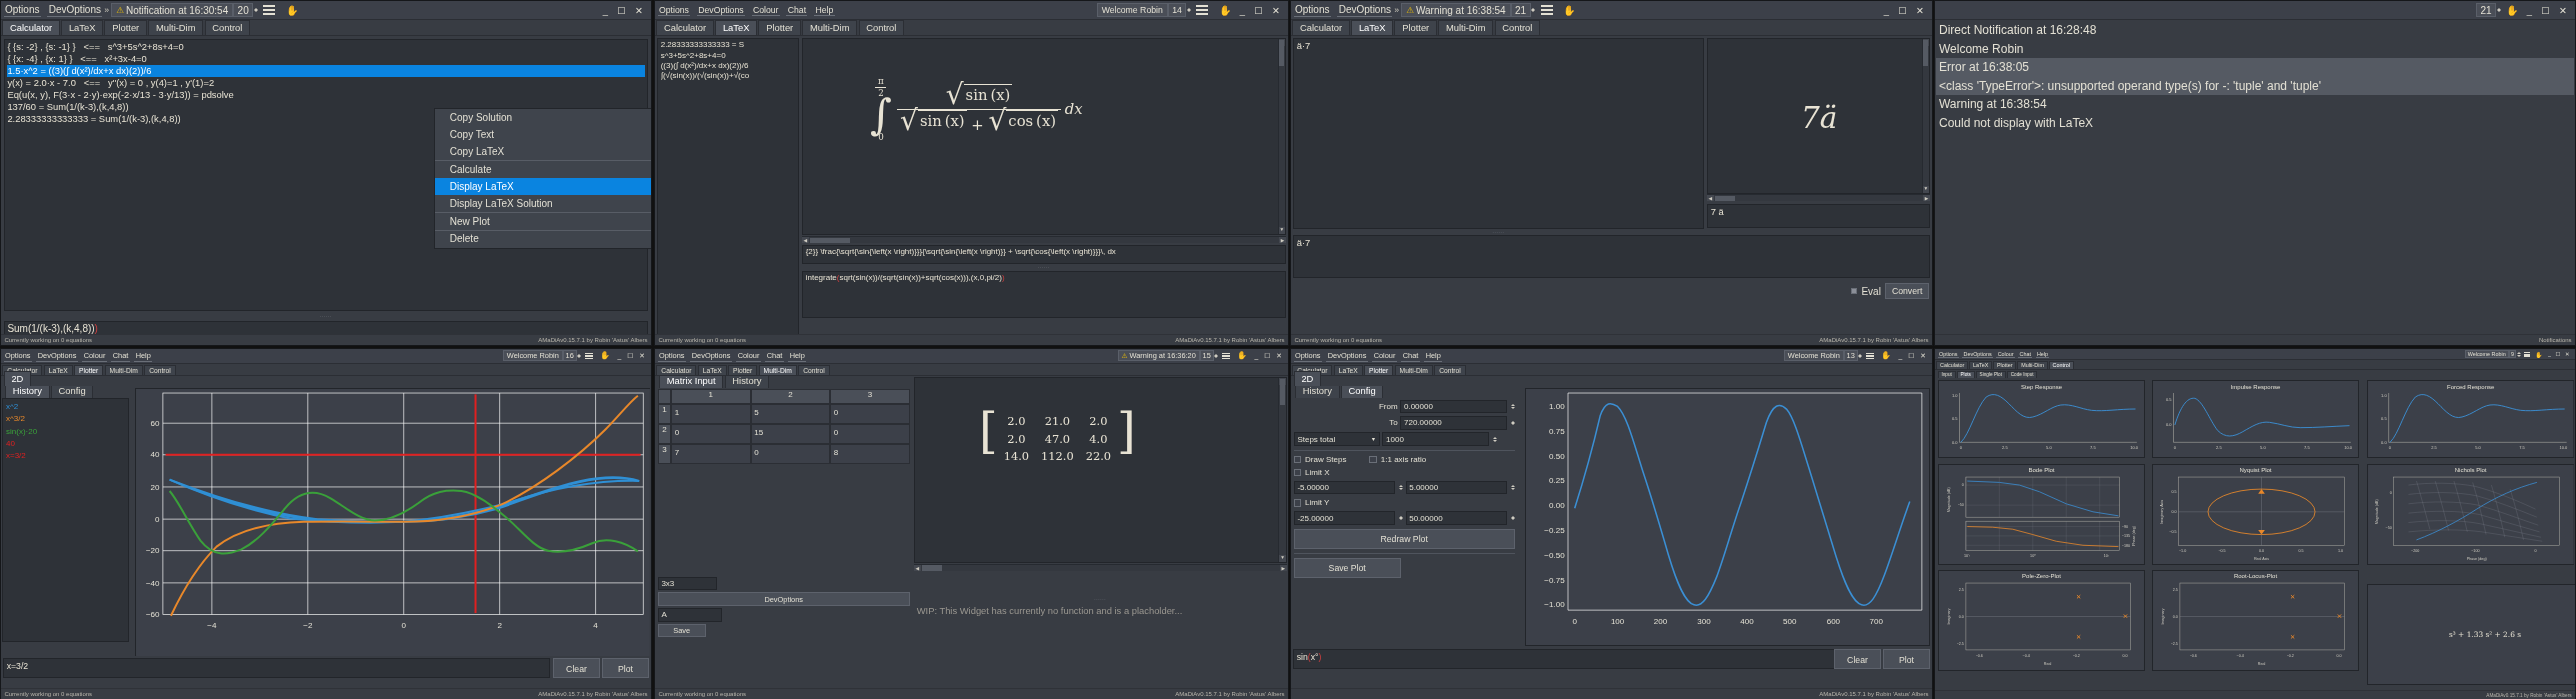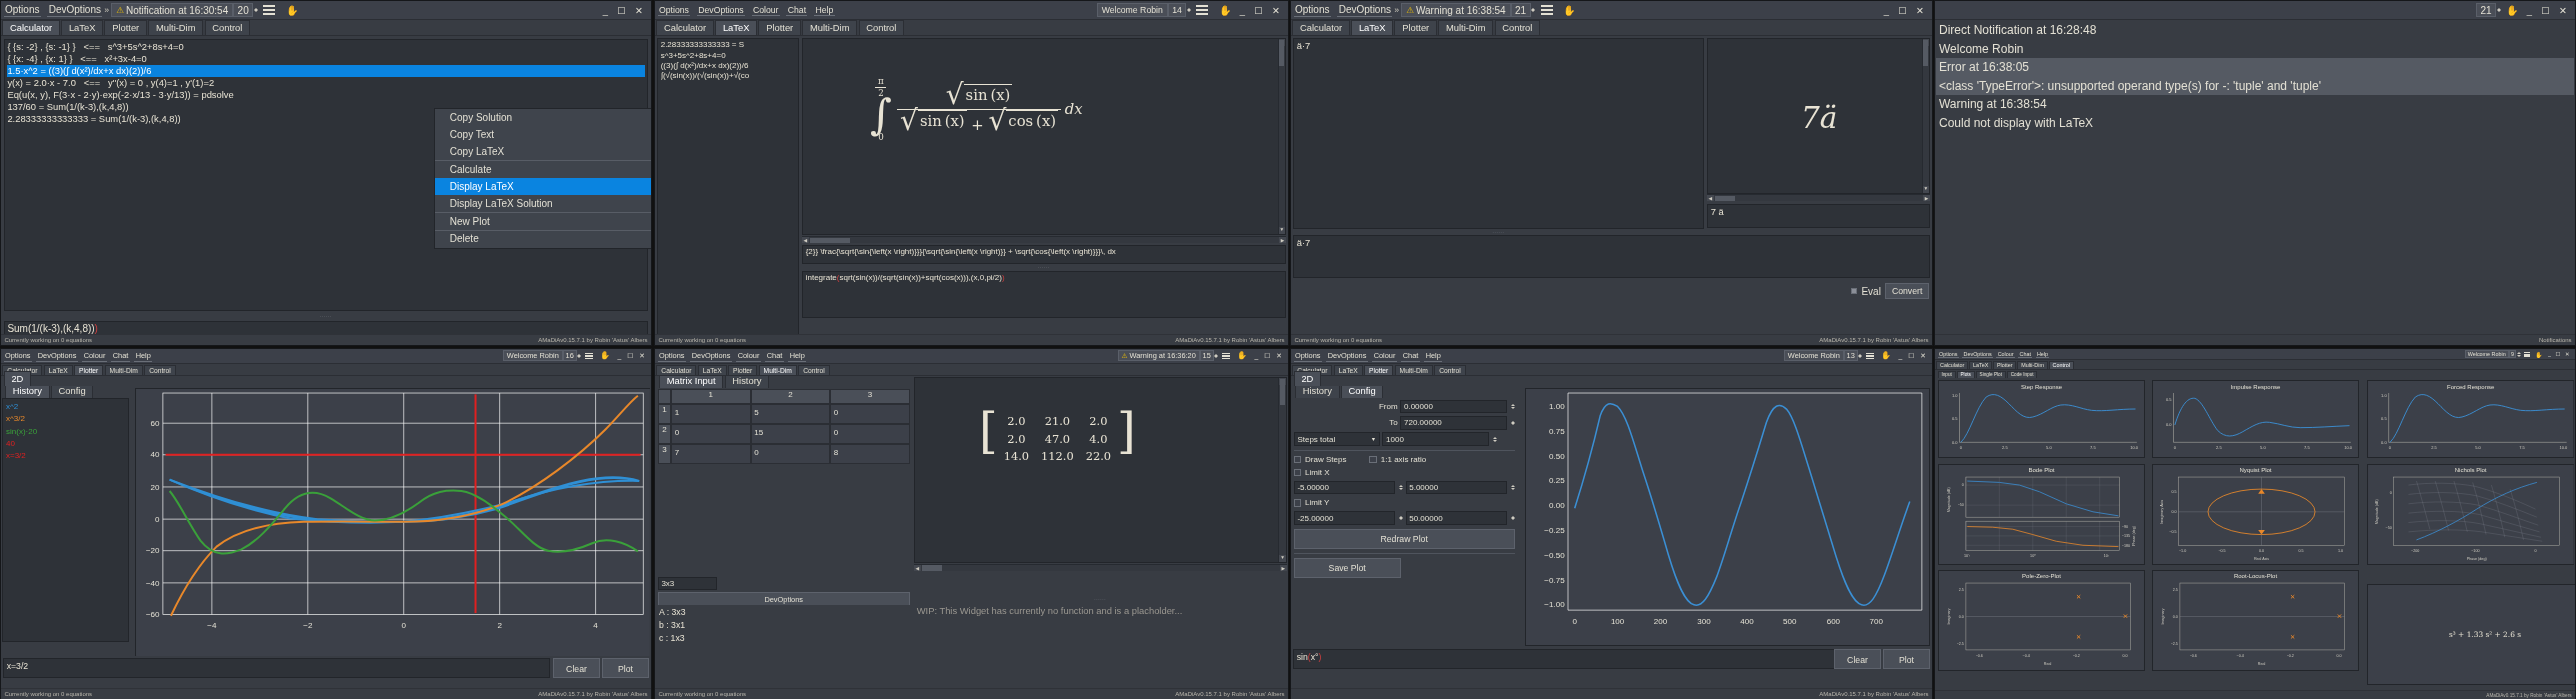--- a/index.html
+++ b/index.html
@@ -616,25 +616,20 @@
     </div>
 
     <div style="position:absolute;left:2.7px;top:201px;width:252px;display:flex;gap:2px;flex-direction:column;">
       <div class="field" style="width:59px;">3x3</div>
       <div class="btn sm">DevOptions</div>
       <div class="field" style="width:64px;">A</div>
       <div class="btn sm" style="width:48px;">Save</div>
     </div>
     <div class="grip" style="position:absolute;left:2.7px;width:252px;top:224px;">......</div>
 
-    <div class="textarea" style="position:absolute;left:1.3px;top:229px;width:254px;height:90px;font-size:8.7px;line-height:1.5;background:#383c43;border:none;">
-      <div class="row">A : 3x3</div>
-      <div class="row">b : 3x1</div>
-      <div class="row">c : 1x3</div>
-    </div>
 
     <div class="textarea" style="position:absolute;left:259px;right:1.3px;top:1.3px;height:186px;">
       <div class="math" style="position:absolute;left:64px;top:35px;display:flex;align-items:stretch;font-size:11.4px;">
         <span style="font-size:48px;line-height:.78em;font-family:'DejaVu Serif',serif;">[</span>
         <table style="border-collapse:collapse;align-self:center;">
           <tbody>
                 <tr>
             <td style="padding:1.3px 6px;text-align:center;">2.0</td>
             <td style="padding:1.3px 6px;text-align:center;">21.0</td>
             <td style="padding:1.3px 6px;text-align:center;">2.0</td>

